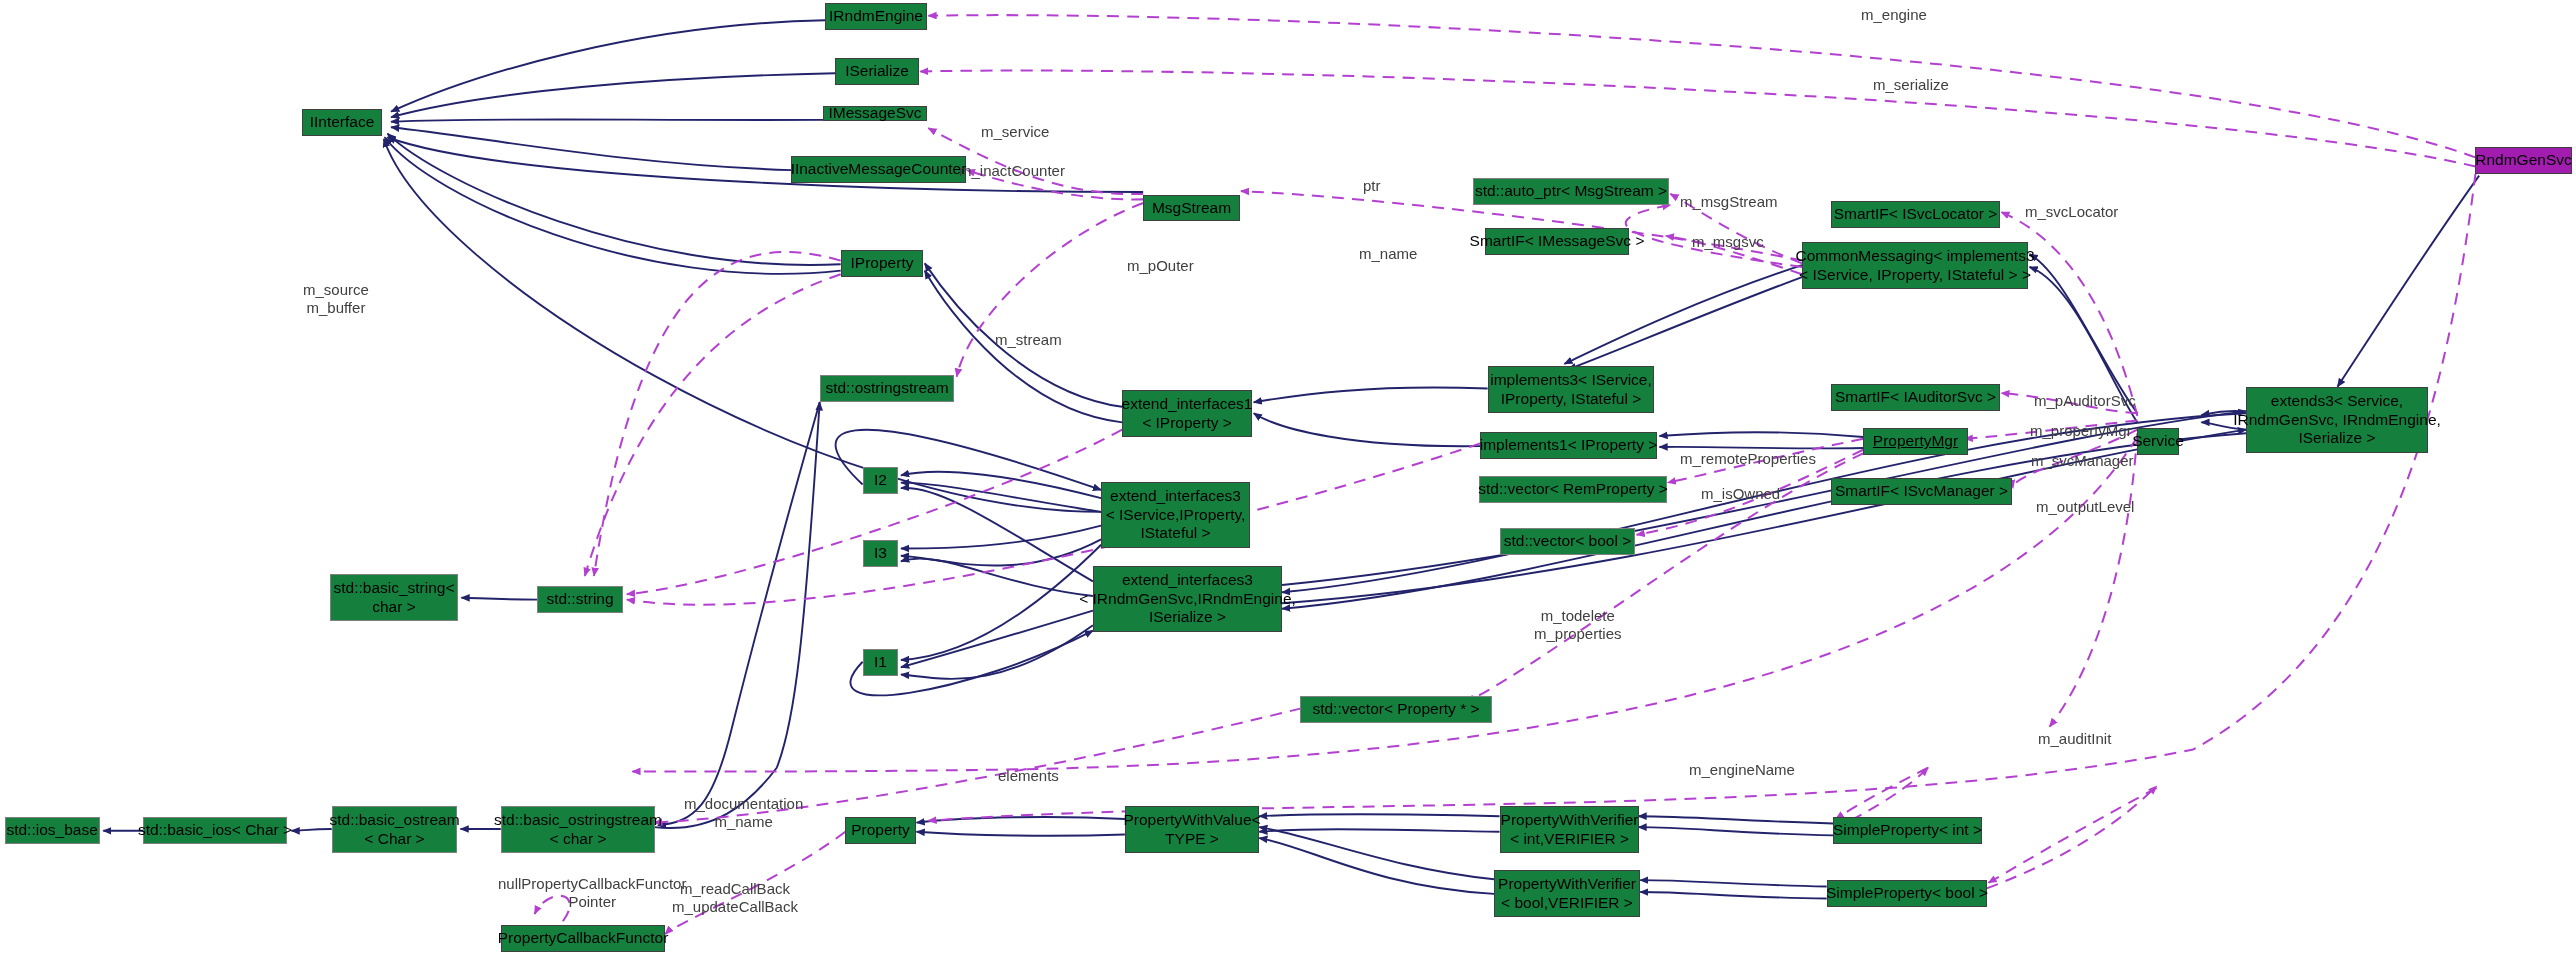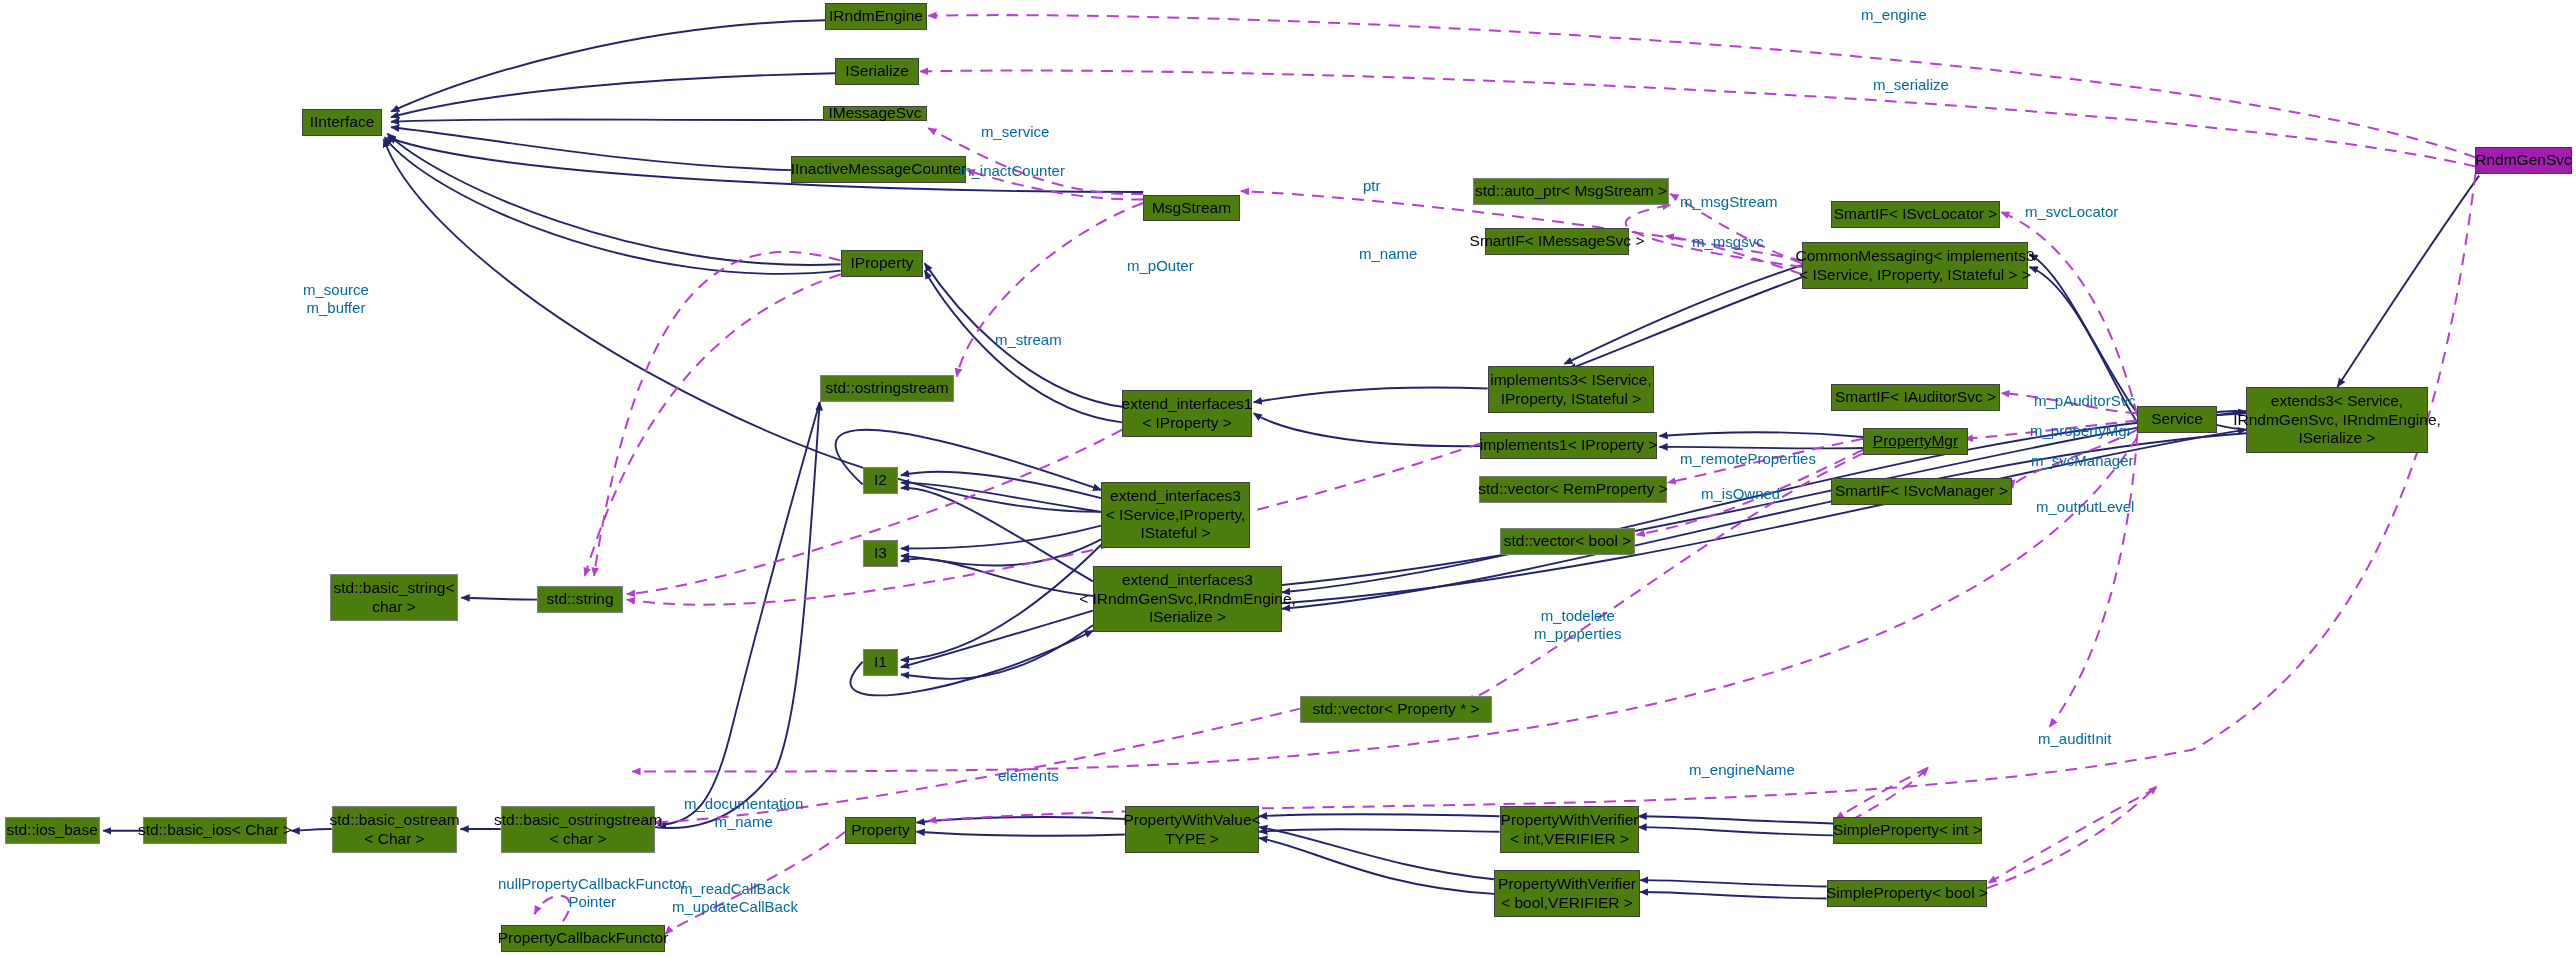--- a/index.html
+++ b/index.html
@@ -13,35 +13,35 @@
     overflow:hidden;
   }
   svg#edges{position:absolute;left:0;top:0;width:2576px;height:958px;}
   .node{
     position:absolute;
     box-sizing:border-box;
     display:flex;
     align-items:center;
     justify-content:center;
     text-align:center;
-    background:#4d7c0f;
+    background:#15803d;
     border:0.9px solid #808080;
     color:#000000;
     font-size:15.5px;
     line-height:1.22;
     white-space:pre;
     padding:0.9px 4.6px;
     z-index:3;
   }
   .node.solid{border:1.4px solid #404040;}
   .node.current{background:#a21caf;border:1.4px solid #404040;}
   .edgelabel{
     position:absolute;
     font-size:15px;
-    color:#0369a1;
+    color:#404040;
     white-space:pre;
     text-align:center;
     line-height:1.2;
     z-index:4;
     background:transparent;
   }
 </style>
 </head>
 <body>
 
@@ -174,21 +174,21 @@
 &lt; IService, IProperty, IStateful &gt; &gt;</div>
       <div class="node solid" style="left: 841px; top: 250px; width: 82px; height: 27.4px;">IProperty</div>
       <div class="node" style="left: 820px; top: 375px; width: 134px; height: 27.4px;">std::ostringstream</div>
       <div class="node solid" style="left: 1122px; top: 390px; width: 130px; height: 47px;">extend_interfaces1
 &lt; IProperty &gt;</div>
       <div class="node solid" style="left: 1488px; top: 366px; width: 166px; height: 47px;">implements3&lt; IService,
 IProperty, IStateful &gt;</div>
       <div class="node solid" style="left: 1480px; top: 432px; width: 177px; height: 27.4px;">implements1&lt; IProperty &gt;</div>
       <div class="node solid" style="left: 1831px; top: 384px; width: 169px; height: 27.4px;">SmartIF&lt; IAuditorSvc &gt;</div>
       <div class="node solid" style="left: 1863px; top: 428px; width: 105px; height: 27.4px; text-decoration: underline;">PropertyMgr</div>
-      <div class="node solid" style="left: 2137px; top: 406px; width: 80px; height: 27.4px;">Service</div>
+      <div class="node solid" style="left: 2137px; top: 428px; width: 42px; height: 27.4px;">Service</div>
       <div class="node solid" style="left: 2246px; top: 387px; width: 182px; height: 66px;">extends3&lt; Service,
 IRndmGenSvc, IRndmEngine,
 ISerialize &gt;</div>
       <div class="node current" style="left: 2475px; top: 147px; width: 97px; height: 27.4px;">RndmGenSvc</div>
       <div class="node" style="left: 863px; top: 467px; width: 35px; height: 27.4px;">I2</div>
       <div class="node" style="left: 863px; top: 540px; width: 35px; height: 27.4px;">I3</div>
       <div class="node" style="left: 863px; top: 649px; width: 35px; height: 27.4px;">I1</div>
       <div class="node solid" style="left: 1101px; top: 482px; width: 149px; height: 66px;">extend_interfaces3
 &lt; IService,IProperty,
 IStateful &gt;</div>

